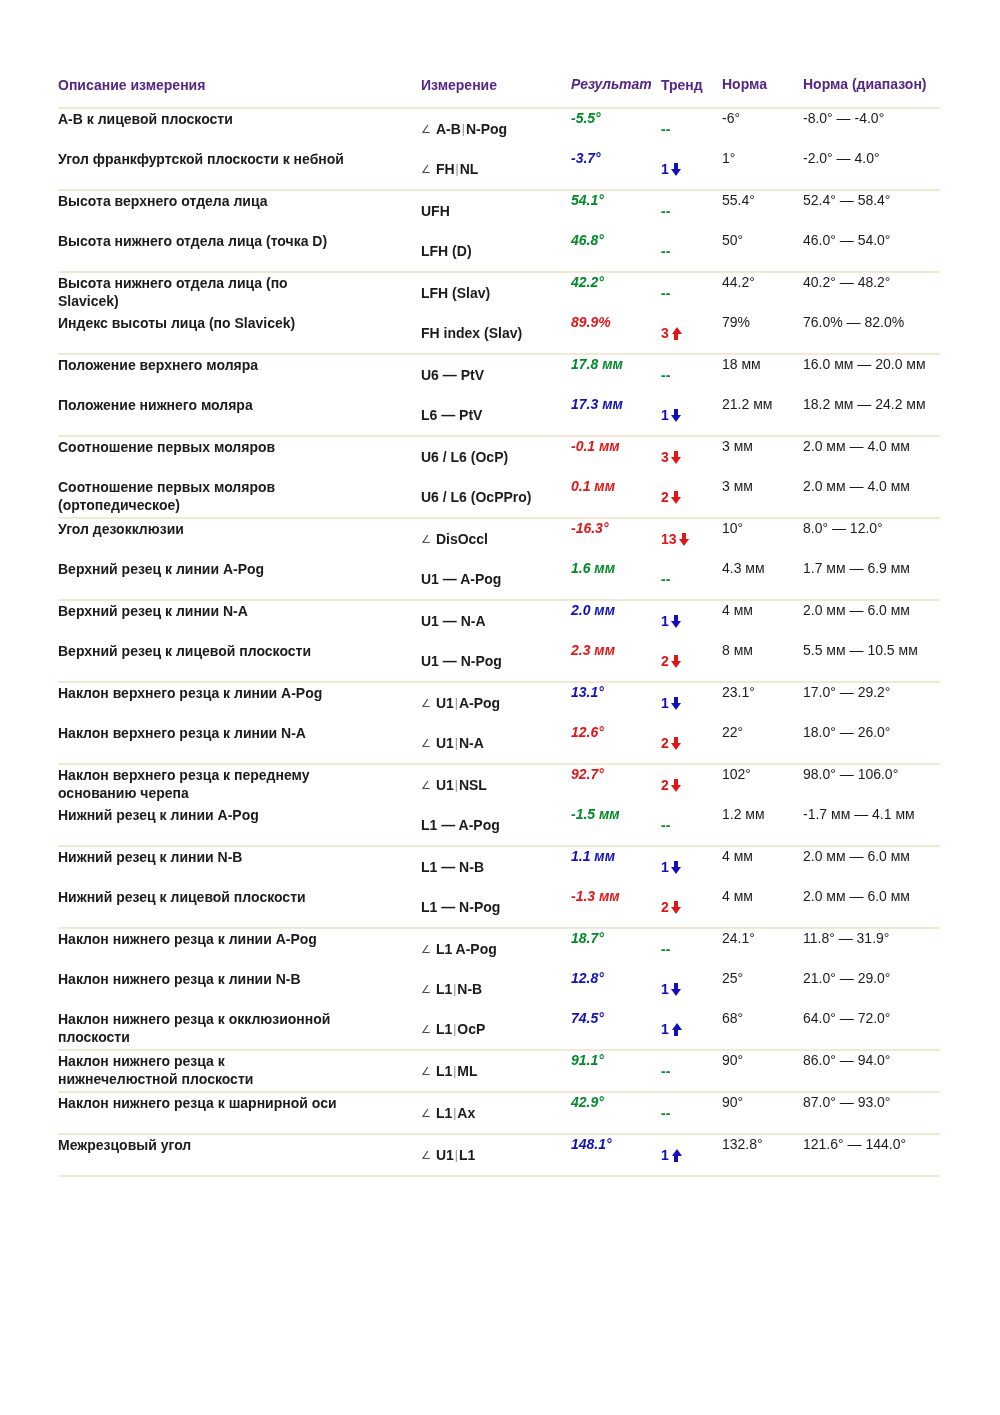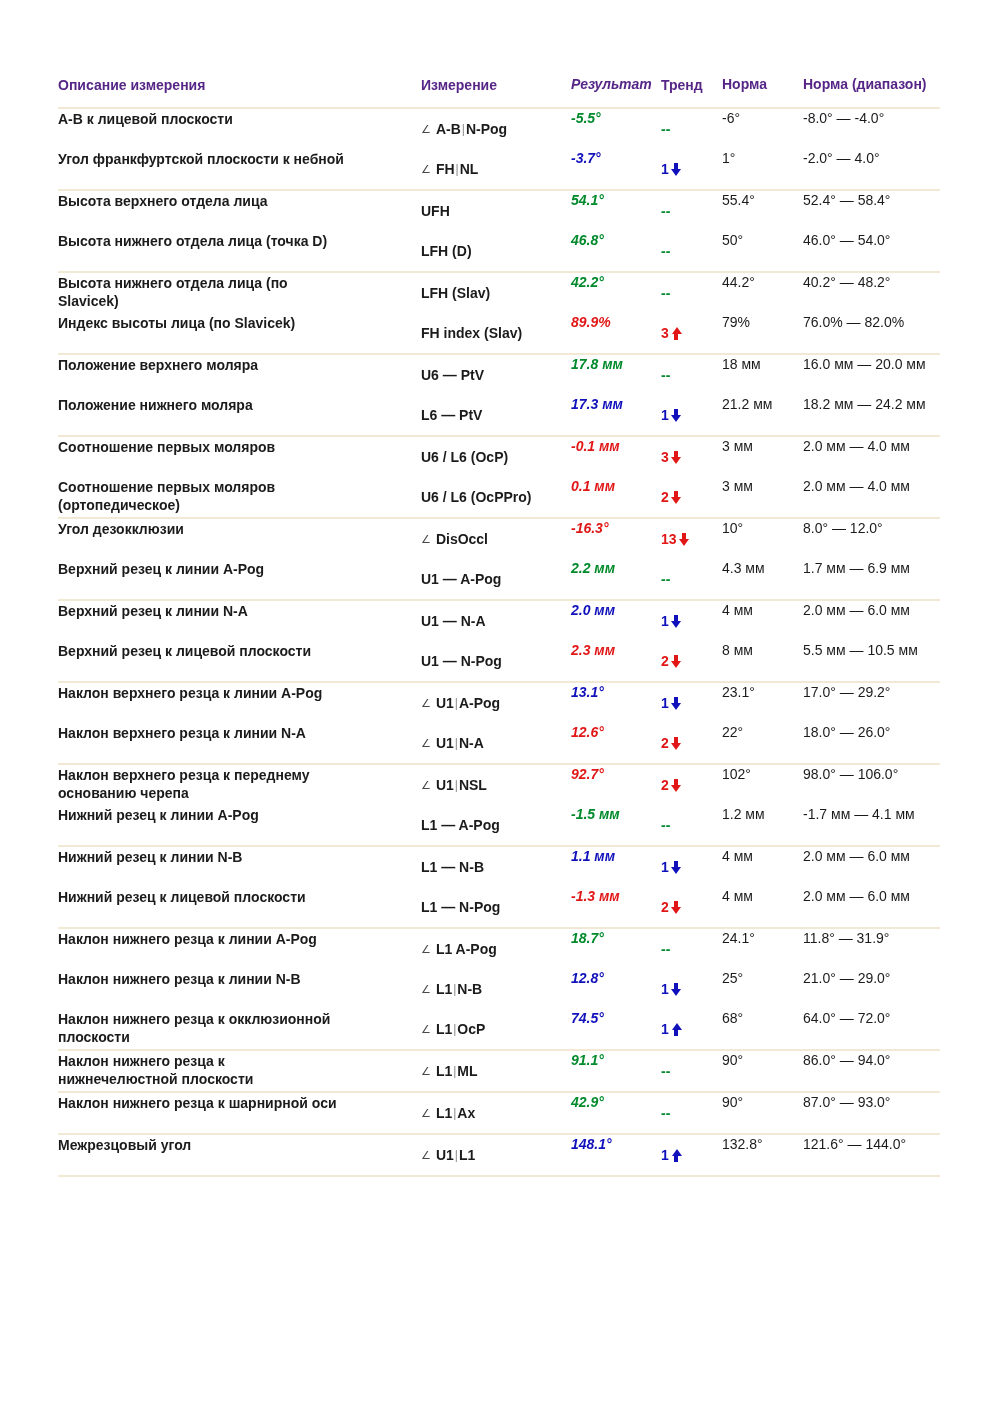--- a/index.html
+++ b/index.html
@@ -206,21 +206,21 @@
     </div>
     <div class="cell col-norm">10°</div>
     <div class="cell col-range">8.0° — 12.0°</div>
   </div>
       <div class="row data-row group-end">
     <div class="cell col-desc">Верхний резец к линии A-Pog</div>
     <div class="cell col-meas">
 
       <span>U1 — A-Pog</span>
     </div>
-    <div class="cell col-result c-green">2.2 мм</div>
+    <div class="cell col-result c-green">1.6 мм</div>
     <div class="cell col-trend c-green">--</div>
     <div class="cell col-norm">4.3 мм</div>
     <div class="cell col-range">1.7 мм — 6.9 мм</div>
   </div>
       <div class="row data-row">
     <div class="cell col-desc">Верхний резец к линии N-A</div>
     <div class="cell col-meas">
 
       <span>U1 — N-A</span>
     </div>

